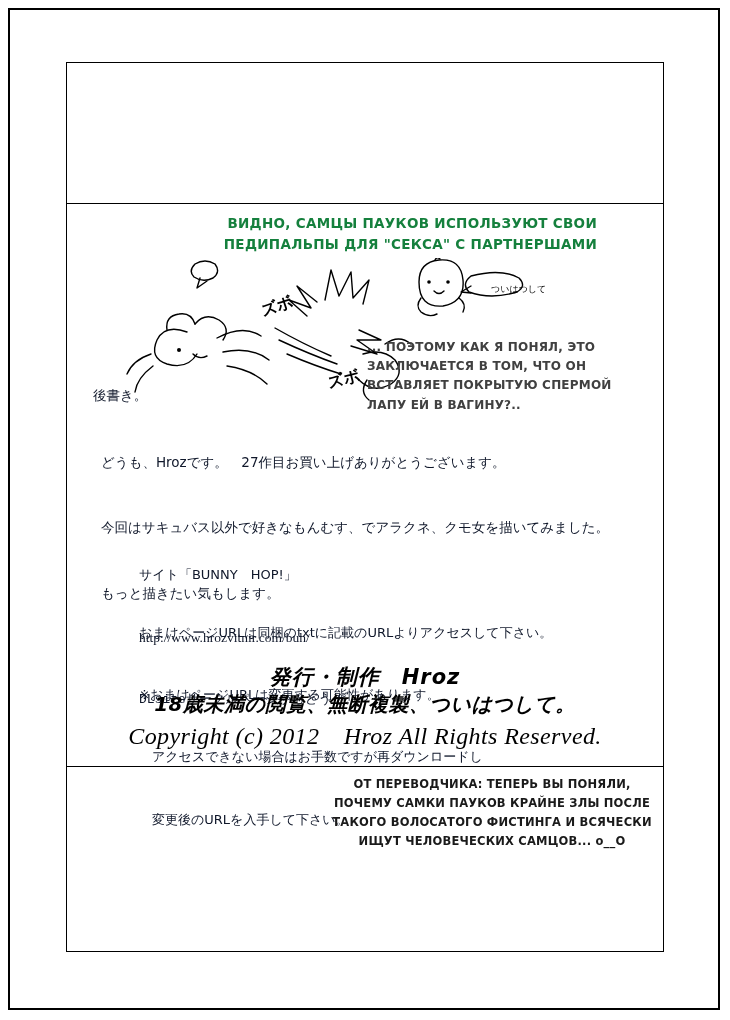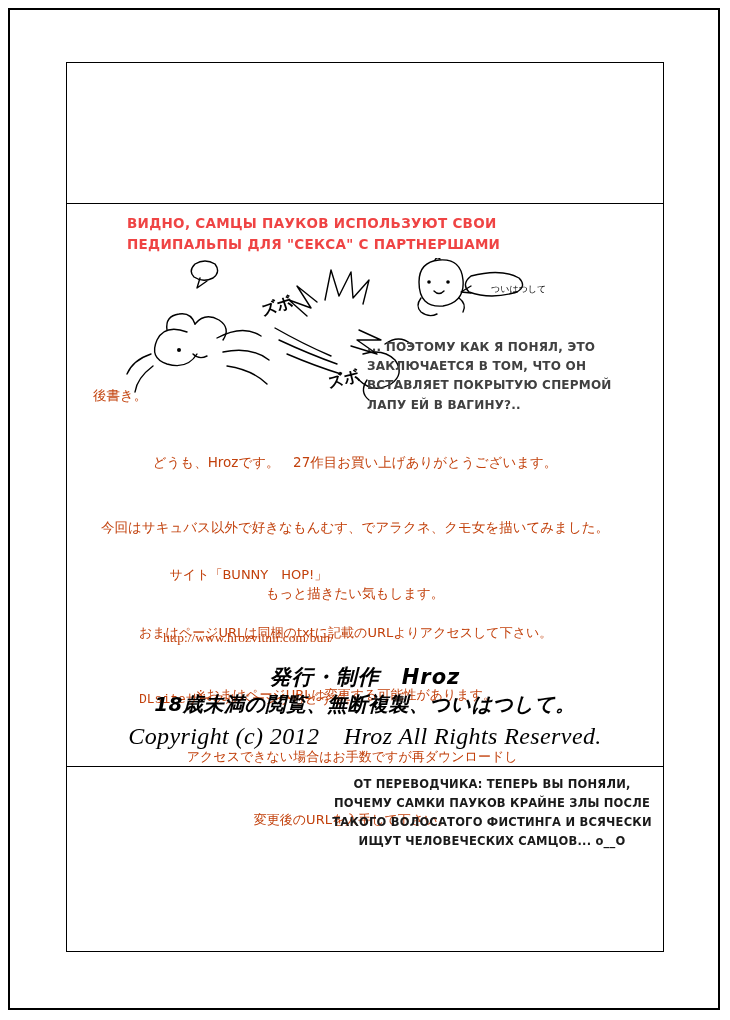--- a/index.html
+++ b/index.html
@@ -52,22 +52,22 @@
   .ru-caption-top {
     position: absolute;
     left: 60px;
     top: 150px;
     width: 470px;
     font-family: "DejaVu Sans", sans-serif;
     font-size: 13.5px;
     font-weight: 600;
     line-height: 1.55;
     letter-spacing: 0.3px;
-    text-align: left;
-    color: #ef4444;
+    text-align: right;
+    color: #15803d;
   }
 
   
   .comic-area {
     position: absolute;
     left: 0;
     top: 195px;
     width: 100%;
     height: 150px;
   }
@@ -85,23 +85,22 @@
     letter-spacing: 0.2px;
     color: #404040;
   }
 
   
   .jp-block {
     position: absolute;
     font-family: "DejaVu Sans", sans-serif;
     font-size: 13.5px;
     line-height: 1.62;
-    color: #c2410c;
+    color: #0f172a;
     white-space: pre;
-    text-align: center;
   }
   .afterword-head { left: 26px; top: 322px; }
   .afterword-body { left: 26px; top: 345px; margin-left: 8px; }
   .plan-block    { left: 26px; top: 405px; }
   .site-block    { left: 72px; top: 460px; font-size: 13px; line-height: 1.6; }
   .omake-block   { left: 72px; top: 518px; font-size: 13px; line-height: 1.6; }
 
   .site-line-1 { font-family: "DejaVu Sans", sans-serif; }
   .site-line-2 { font-family: "Liberation Serif", serif; font-size: 13.5px; }
   .site-line-3 { font-family: Liberation Mono, monospace; }

